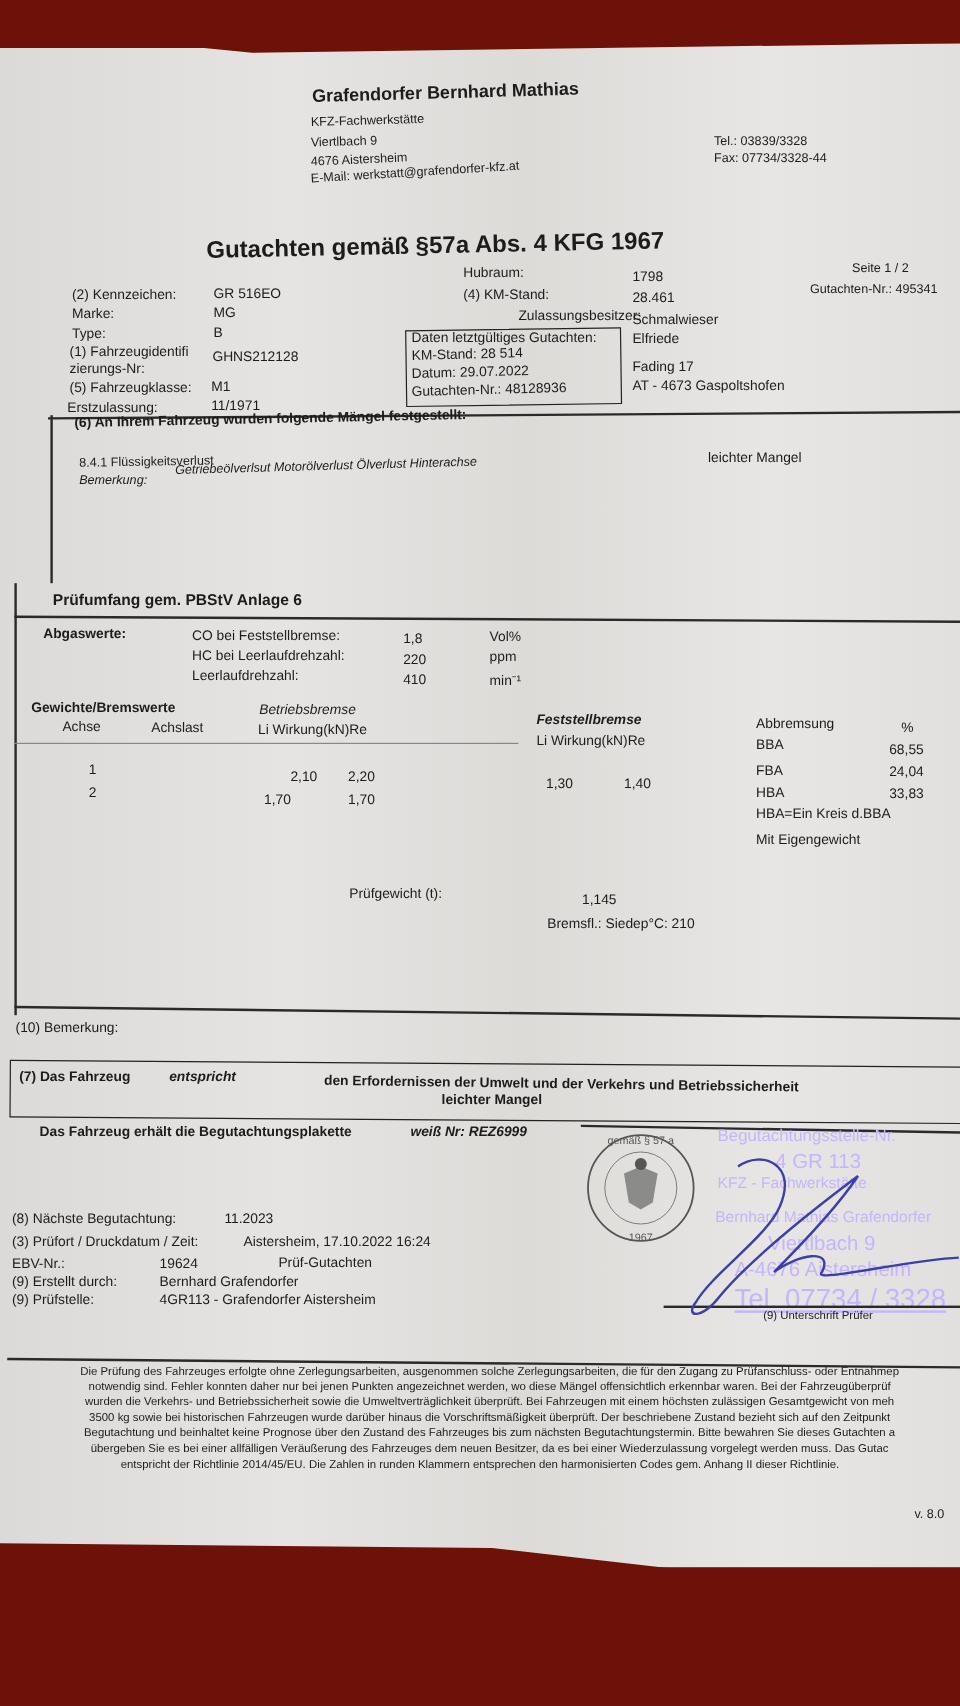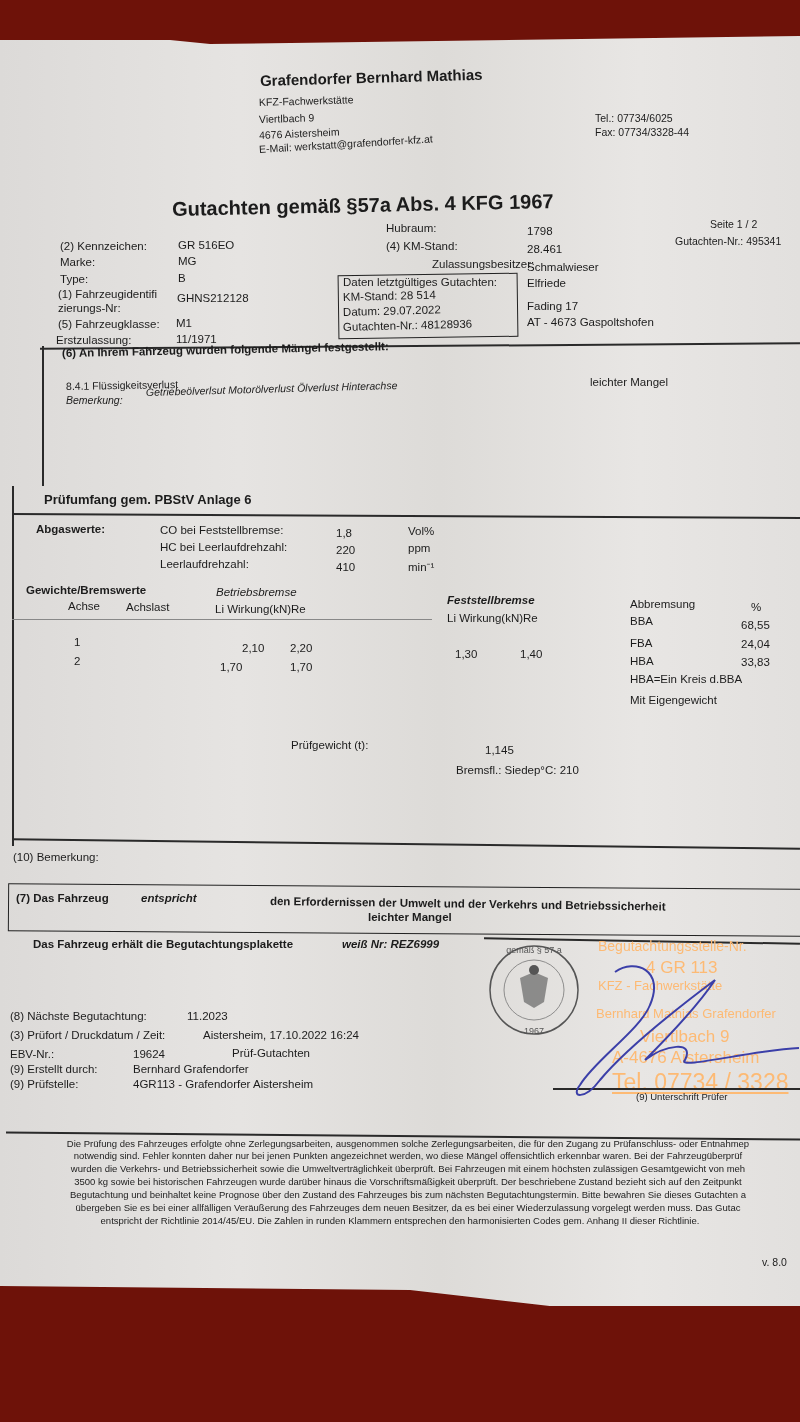--- a/index.html
+++ b/index.html
@@ -18,34 +18,34 @@
   .firm { font-weight:bold; font-size:15px; }
   .small { font-size:10.5px; }
   .lbl { font-size:11.5px; }
   .title { font-weight:bold; font-size:20px; }
   .b { font-weight:bold; }
   .i { font-style:italic; }
   .box { position:absolute; border:1.5px solid #222; }
   .hline { position:absolute; height:1.5px; background:#2a2a2a; }
   .vline { position:absolute; width:1.5px; background:#2a2a2a; }
   .fine { font-size:9.5px; line-height:12.2px; text-align:center; position:absolute; left:8px; width:800px; }
-  .stampText { position:absolute; font-size:15px; color:#fdba74; text-align:center; }
+  .stampText { position:absolute; font-size:15px; color:#c4b5fd; text-align:center; }
   .sig { position:absolute; }
 </style>
 </head>
 <body>
 
 <div class="paper"></div>
 
 <div class="abs firm" style="left:260px;top:72px;transform:rotate(-1.6deg);transform-origin:left;">Grafendorfer Bernhard Mathias</div>
 <div class="abs small" style="left:259px;top:96px;transform:rotate(-1.6deg);transform-origin:left;">KFZ-Fachwerkstätte</div>
 <div class="abs small" style="left:259px;top:113px;transform:rotate(-1.6deg);transform-origin:left;">Viertlbach 9</div>
 <div class="abs small" style="left:259px;top:129px;transform:rotate(-2.5deg);transform-origin:left;">4676 Aistersheim</div>
 <div class="abs small" style="left:259px;top:143px;transform:rotate(-3.5deg);transform-origin:left;">E-Mail: werkstatt@grafendorfer-kfz.at</div>
-<div class="abs small" style="left:595px;top:112px;">Tel.: 07734/6025</div>
+<div class="abs small" style="left:595px;top:112px;">Tel.: 03839/3328</div>
 <div class="abs small" style="left:595px;top:126px;">Fax: 07734/3328-44</div>
 
 <div class="abs title" style="left:172px;top:198px;transform:rotate(-1.2deg);transform-origin:left;">Gutachten gemäß §57a Abs. 4 KFG 1967</div>
 <div class="abs small" style="left:710px;top:218px;">Seite 1 / 2</div>
 <div class="abs small" style="left:675px;top:235px;">Gutachten-Nr.: 495341</div>
 
 <div class="abs lbl" style="left:60px;top:240px;">(2) Kennzeichen:</div>
 <div class="abs lbl" style="left:178px;top:239px;">GR 516EO</div>
 <div class="abs lbl" style="left:60px;top:256px;">Marke:</div>
 <div class="abs lbl" style="left:178px;top:255px;">MG</div>
@@ -92,21 +92,21 @@
 <div class="abs lbl" style="left:336px;top:527px;">1,8</div>
 <div class="abs lbl" style="left:408px;top:525px;">Vol%</div>
 <div class="abs lbl" style="left:160px;top:541px;">HC bei Leerlaufdrehzahl:</div>
 <div class="abs lbl" style="left:336px;top:544px;">220</div>
 <div class="abs lbl" style="left:408px;top:542px;">ppm</div>
 <div class="abs lbl" style="left:160px;top:558px;">Leerlaufdrehzahl:</div>
 <div class="abs lbl" style="left:336px;top:561px;">410</div>
 <div class="abs lbl" style="left:408px;top:559px;">min⁻¹</div>
 
 <div class="abs lbl b" style="left:26px;top:584px;">Gewichte/Bremswerte</div>
-<div class="abs lbl" style="left:68px;top:600px;">Achse</div>
+<div class="abs lbl" style="left:52px;top:600px;">Achse</div>
 <div class="abs lbl" style="left:126px;top:601px;">Achslast</div>
 <div class="abs lbl i" style="left:216px;top:586px;">Betriebsbremse</div>
 <div class="abs lbl" style="left:215px;top:603px;">Li Wirkung(kN)Re</div>
 <div class="abs lbl i" style="left:447px;top:594px;font-weight:bold;">Feststellbremse</div>
 <div class="abs lbl" style="left:447px;top:612px;">Li Wirkung(kN)Re</div>
 <div class="hline" style="left:12px;top:619px;width:420px;height:1px;background:#888;"></div>
 
 <div class="abs lbl" style="left:74px;top:636px;">1</div>
 <div class="abs lbl" style="left:220px;top:642px;margin-left:22px;">2,10</div>
 <div class="abs lbl" style="left:290px;top:642px;">2,20</div>

